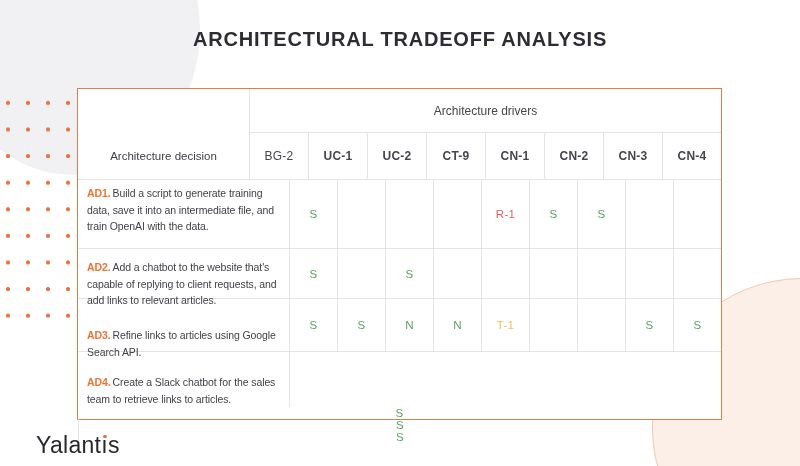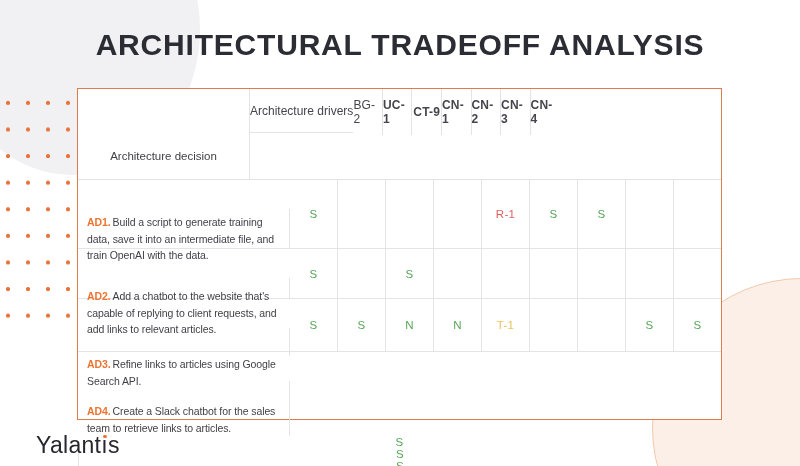--- a/index.html
+++ b/index.html
@@ -18,53 +18,53 @@
     border-radius:50%; background:#fcefe8; border:1px solid #f3c9ab;
   }
   .dots-grid {
     position:absolute; left:2px; top:93px; width:78px; height:233px;
     background-image: radial-gradient(circle at 6px 10px, #e8743b 1.7px, rgba(232,116,59,0) 2.4px);
     background-size: 20px 26.6px;
   }
   
   .page-title {
     position:absolute; top:28px; left:0; right:0; text-align:center;
-    font-size:30px; font-weight:700; letter-spacing:0.8px; color:#2c2c34;
+    font-size:20px; font-weight:700; letter-spacing:0.8px; color:#2c2c34;
   }
   
   .atam-table {
     position:absolute; left:77px; top:88px; width:645px;
     background:#ffffff; border:1px solid #df7c4b;
   }
   .thead { display:flex; height:90px; }
   .decision-head {
     width:172px; border-right:1px solid #e4e4e7;
     display:flex; align-items:flex-end; justify-content:center;
     padding-bottom:17px; font-size:11.5px; color:#3f3f47;
   }
-  .drivers-head { flex:1; display:flex; flex-direction:row; }
+  .drivers-head { flex:1; display:flex; flex-direction:column; }
   .drivers-title {
     height:44px; border-bottom:1px solid #e4e4e7;
     display:flex; align-items:center; justify-content:center;
     font-size:12px; color:#45454d;
   }
   .drivers-cols { height:46px; display:flex; }
   .col-head {
     flex:1; display:flex; align-items:center; justify-content:center;
     font-size:12px; color:#45454d; letter-spacing:0.2px;
   }
   .col-head + .col-head { border-left:1px solid #e4e4e7;font-weight:bold; }
   .trow { display:flex; border-top:1px solid #e4e4e7; }
   .trow-1 { height:69px; } .trow-2 { height:50px; }
   .trow-3 { height:53px; } .trow-4 { height:68px;flex-direction:column; }
   .decision-cell {
     width:212px; border-right:1px solid #e4e4e7;
     padding-left:9px; padding-right:5px;
     font-size:10.5px; line-height:16.5px; letter-spacing:-0.1px;
-    color:#3f3f47; overflow:visible;margin-top:29px;
+    color:#3f3f47; overflow:visible;
   }
   .trow-1 .decision-cell { padding-top:5px; }
   .trow-2 .decision-cell { padding-top:10px; }
   .trow-3 .decision-cell { padding-top:28px; }
   .trow-4 .decision-cell { padding-top:22px; }
   .ad-label { color:#ed7431; font-weight:700; margin-right:2px; }
   .mcell {
     flex:1; display:flex; align-items:center; justify-content:center;
   }
   .mcell + .mcell { border-left:1px solid #e4e4e7; }
@@ -97,20 +97,21 @@
 
   <div class="atam-table">
 
     <div class="thead">
       <div class="decision-head">Architecture decision</div>
       <div class="drivers-head">
         <div class="drivers-title">Architecture drivers</div>
         <div class="drivers-cols">
           <div class="col-head">BG-2</div>
           <div class="col-head">UC-1</div>
+          <div class="col-head">UC-2</div>
           <div class="col-head">CT-9</div>
           <div class="col-head">CN-1</div>
           <div class="col-head">CN-2</div>
           <div class="col-head">CN-3</div>
           <div class="col-head">CN-4</div>
         </div>
       </div>
     </div>
 
     <div class="trow trow-1">

